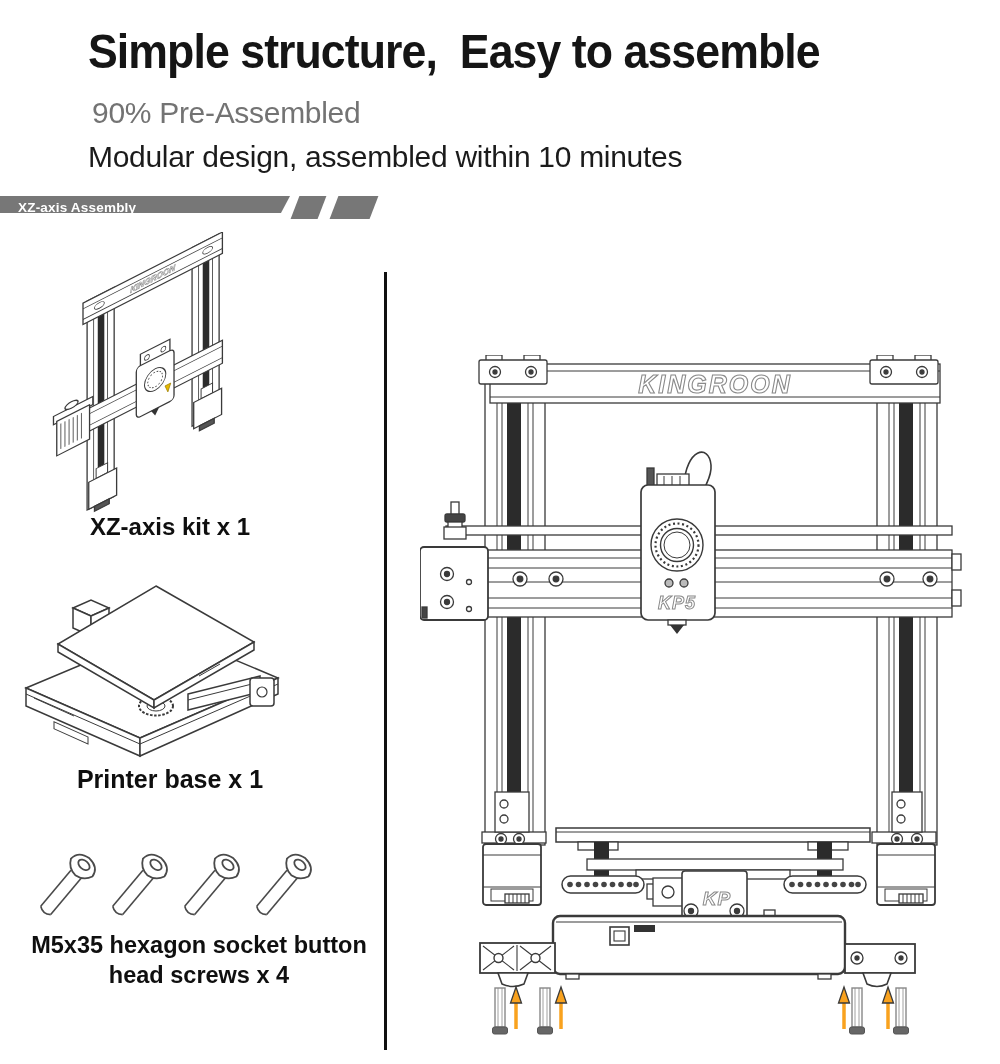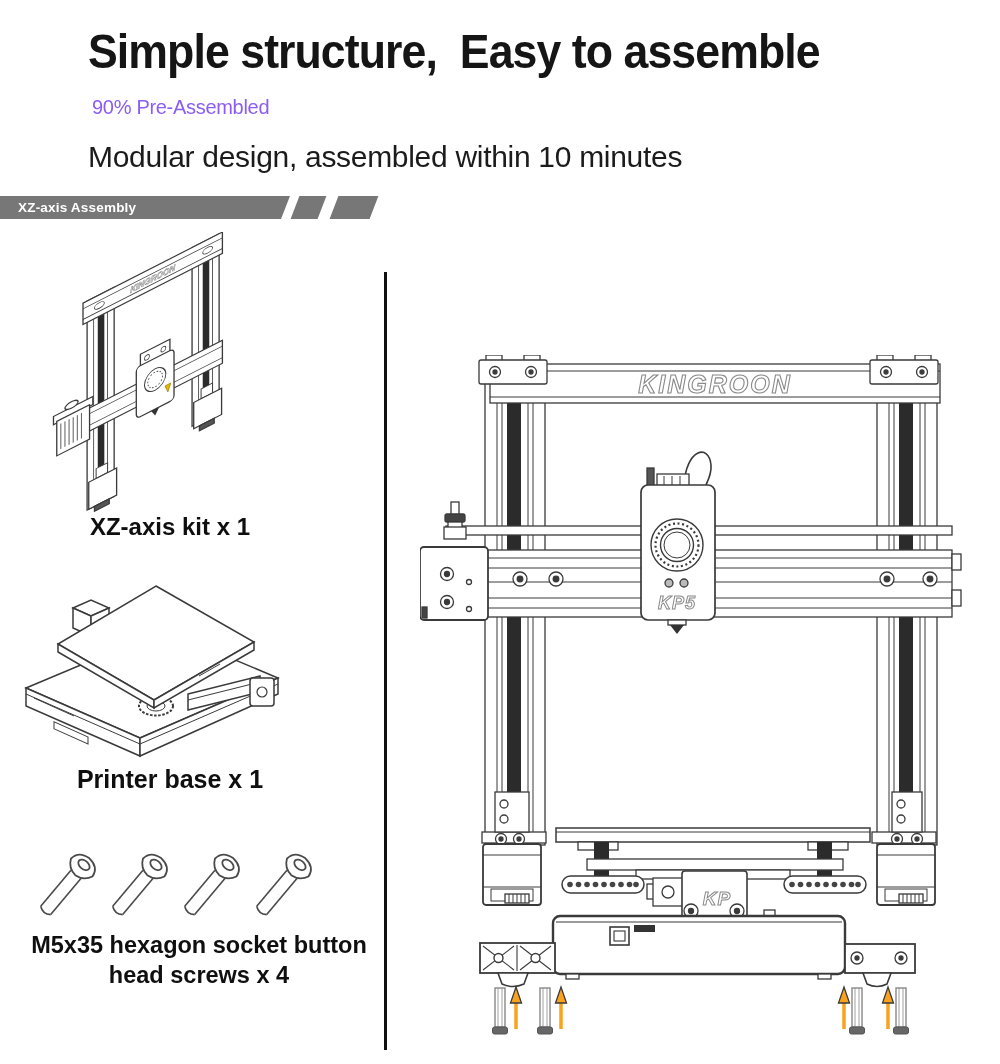--- a/index.html
+++ b/index.html
@@ -7,25 +7,25 @@
     width:1000px;height:1064px;position:relative;background:#fff;
     font-family:"Liberation Sans","DejaVu Sans",sans-serif;color:#111;
     overflow:hidden;
   }
   .abs{position:absolute;}
   
   .title{
     left:88px;top:24px;font-size:48px;font-weight:bold;letter-spacing:-1px;
     white-space:pre;transform:scaleX(.93);transform-origin:left top;color:#151515;
   }
-  .sub1{left:92px;top:96px;font-size:20px;color:#8b5cf6;letter-spacing:-.3px;}
+  .sub1{left:92px;top:96px;font-size:30px;color:#737373;letter-spacing:-.3px;}
   .sub2{left:88px;top:140px;font-size:30px;color:#1b1b1b;letter-spacing:-.3px;}
   
   .banner-bar{
-    left:0;top:196px;width:290px;height:23px;background:var(--banner-gray,#777);
+    left:0;top:196px;width:290px;height:17px;background:var(--banner-gray,#777);
     clip-path:polygon(0 0,100% 0,calc(100% - 9px) 100%,0 100%);
   }
   .banner-bar span{
     display:block;padding-left:18px;line-height:23px;font-size:13.5px;
     font-weight:bold;color:#fff;letter-spacing:.2px;
   }
   .chip{top:196px;height:23px;background:var(--banner-gray,#777);transform:skewX(-21deg);}
   .chip1{left:295px;width:27px;}
   .chip2{left:334px;width:40px;}
   

